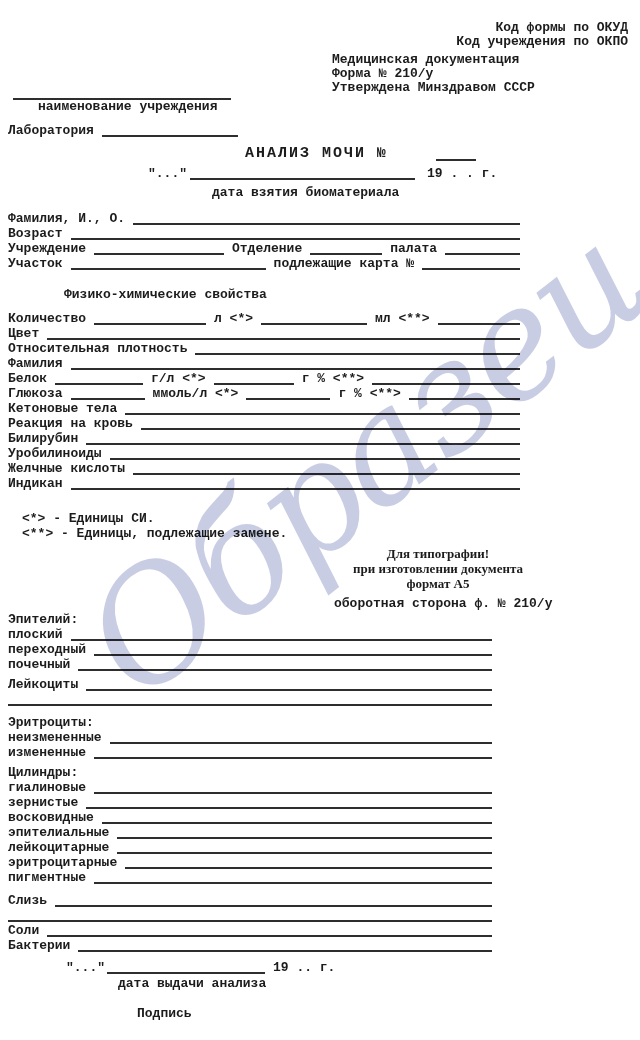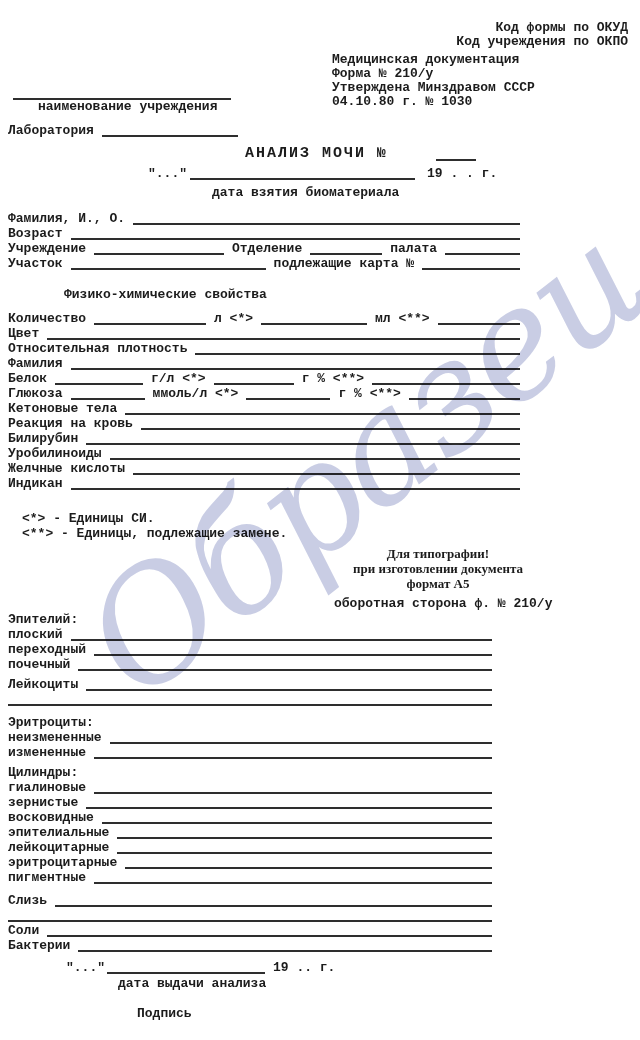--- a/index.html
+++ b/index.html
@@ -70,21 +70,20 @@
     </div>
     <div class="row-c">
       <span>Код учреждения по ОКПО</span>
       <span class="fill"></span>
     </div>
   </div>
   <div class="abs docinfo">
     <div>Медицинская документация</div>
     <div>Форма № 210/у</div>
     <div>Утверждена Минздравом СССР</div>
-    <div>04.10.80 г. № 1030</div>
   </div>
 
   <div class="abs orgblock">
     <div class="org-ul"></div>
     <div class="org-cap">наименование учреждения</div>
     <div class="row labrow">
       <span>Лаборатория</span>
       <span class="seg"></span>
     </div>
   </div>

